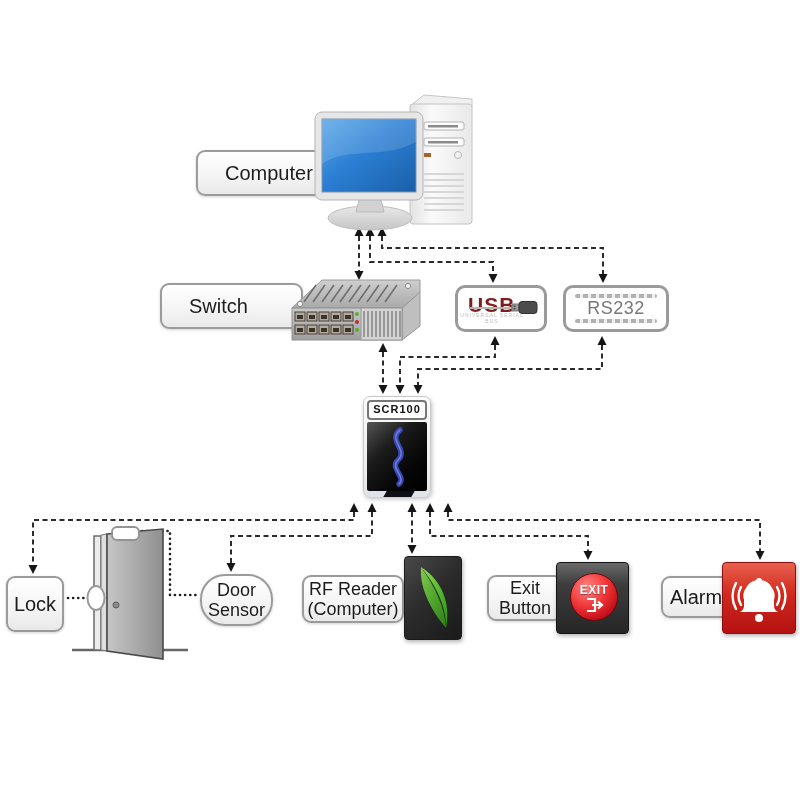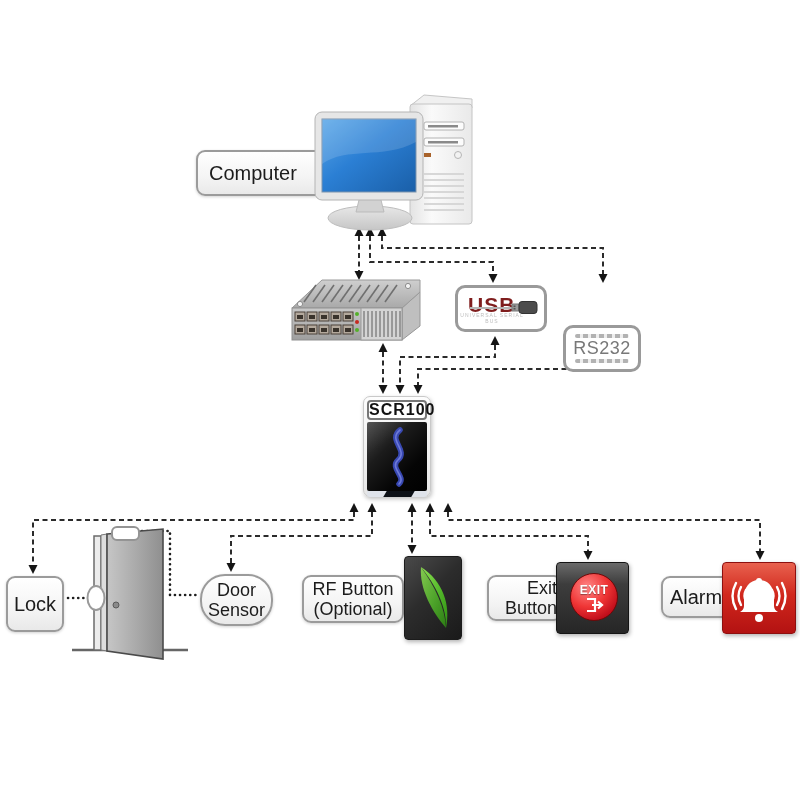--- a/index.html
+++ b/index.html
@@ -2,39 +2,39 @@
 <html><head>
 <meta charset="utf-8">
 <style>
   html,body{margin:0;padding:0;background:#fff;}
   #canvas{position:relative;width:800px;height:800px;background:#fff;overflow:hidden;
           font-family:"Liberation Sans",sans-serif;color:#1c1c1c;}
   
   .label-box{position:absolute;background:linear-gradient(180deg,#ffffff 0%,#f4f4f4 60%,#e9e9e9 100%);
              border:2px solid #9b9b9b;border-radius:9px;box-shadow:0 1px 3px rgba(0,0,0,.18);
              display:flex;align-items:center;z-index:2;box-sizing:border-box;}
-  .label-left{justify-content:flex-start;padding-left:11px;font-size:20px;}
+  .label-left{justify-content:flex-start;padding-left:27px;font-size:20px;}
   .label-center{justify-content:center;text-align:center;font-size:18px;line-height:1.12;padding:2px 4px;}
   .device{position:absolute;z-index:3;border-radius:4px;box-shadow:1px 2px 4px rgba(0,0,0,.3);box-sizing:border-box;}
   svg{display:block;}
   .illu{position:absolute;z-index:3;}
   #overlay{position:absolute;left:0;top:0;z-index:1;}
   
   .proto-box{position:absolute;background:#fff;border:3px solid #9a9a9a;border-radius:10px;z-index:2;box-sizing:border-box;}
   .usb-word{position:absolute;left:10px;top:5px;font-size:21px;font-weight:bold;color:#7f1d1d;letter-spacing:1px;}
   .usb-line{position:absolute;left:12px;top:19px;height:2px;background:#b5b5b5;}
   .usb-sub{position:absolute;left:0;right:18px;bottom:5px;text-align:center;font-size:5px;color:#bdbdbd;letter-spacing:1px;}
   .rs-bar{height:5px;margin:0 9px;border-radius:2px;
           background:repeating-linear-gradient(90deg,#b2b2b2 0 5px,#eeeeee 5px 8px);}
   .rs-text{text-align:center;font-size:18px;color:#787878;letter-spacing:.5px;}
   
   #scr100{position:absolute;z-index:3;background:linear-gradient(180deg,#fdfdfd,#e6e6e6);
           border:1px solid #c9c9c9;border-radius:7px;box-shadow:1px 2px 4px rgba(0,0,0,.25);box-sizing:border-box;}
   #scr100 .scr-label{margin:3px 3px 0;height:16px;background:#fff;border:2px solid #777;border-radius:4px;
-          font-size:16px;font-weight:bold;letter-spacing:1px;text-align:center;line-height:15px;color:#111;}
+          font-size:11px;font-weight:bold;letter-spacing:1px;text-align:center;line-height:15px;color:#111;}
   #scr100 .scr-body{position:relative;margin:2px 3px 0;height:69px;border-radius:2px;overflow:hidden;
           background:linear-gradient(135deg,#474747 0%,#1c1c1c 35%,#050505 70%,#000 100%);}
   #scr100 .scr-sheen{position:absolute;left:-20px;top:-30px;width:70px;height:80px;
           background:linear-gradient(135deg,rgba(255,255,255,.18),rgba(255,255,255,0) 60%);transform:rotate(8deg);}
   #scr100 .scr-strip{position:relative;margin:0 3px;height:6px;background:#dfe3ea;overflow:hidden;border-radius:0 0 3px 3px;}
   #scr100 .scr-strip div{position:absolute;left:30%;top:0;width:46%;height:100%;background:#0d1117;transform:skewX(-30deg);}
   
   .exit-circle{position:absolute;left:13px;top:10px;width:46px;height:46px;border-radius:50%;
           background:radial-gradient(circle at 35% 28%,#ff8585 0%,#ef3535 45%,#c3101c 75%,#9c0a12 100%);
           border:1px solid #6f0808;}
@@ -140,20 +140,23 @@
 
     <g>
       <ellipse cx="58" cy="128" rx="42" ry="12" fill="url(#baseG)" stroke="#bdbdbd"></ellipse>
       <path d="M48 106 L68 106 L72 122 L44 122 Z" fill="#d2d2d2" stroke="#bbb"></path>
       <rect x="3" y="22" width="108" height="88" rx="7" fill="#e6e6e6" stroke="#b4b4b4"></rect>
       <rect x="10" y="29" width="94" height="73" fill="url(#screenG)" stroke="#7d94ad"></rect>
       <path d="M10 29 L104 29 L104 52 C 70 70, 35 56, 10 74 Z" fill="#ffffff" opacity="0.14"></path>
     </g>
   </svg>
 
+  <div class="label-box label-left" style="left:160px;top:283px;width:143px;height:46px;">
+    <span>Switch</span>
+  </div>
 
   <svg class="illu" style="left:290px;top:274px;" width="132" height="70" viewBox="0 0 132 70">
     <defs>
       <linearGradient id="swTop" x1="0" y1="0" x2="0" y2="1">
         <stop offset="0" stop-color="#cfcfcf"></stop>
           <stop offset="1" stop-color="#a9a9a9"></stop>
       </linearGradient>
       <linearGradient id="swFront" x1="0" y1="0" x2="0" y2="1">
         <stop offset="0" stop-color="#c9c9c9"></stop>
           <stop offset="1" stop-color="#9e9e9e"></stop>
@@ -227,21 +230,21 @@
     <div class="usb-line" style="width:44px;"></div>
     <svg style="position:absolute;right:5px;top:11px;" width="28" height="17" viewBox="0 0 28 17">
       <rect x="1" y="5" width="7" height="7" fill="#9a9a9a" stroke="#777"></rect>
       <rect x="2.5" y="6.5" width="2" height="1.6" fill="#555"></rect>
       <rect x="2.5" y="9" width="2" height="1.6" fill="#555"></rect>
       <rect x="8" y="2.5" width="18" height="12" rx="3" fill="#4c4c4c" stroke="#333"></rect>
     </svg>
     <div class="usb-sub">UNIVERSAL SERIAL BUS</div>
   </div>
 
-  <div class="proto-box" style="left:563px;top:285px;width:78px;height:47px;display:flex;flex-direction:column;justify-content:flex-start;padding:6px 0;margin-top:40px;">
+  <div class="proto-box" style="left:563px;top:285px;width:106px;height:47px;display:flex;flex-direction:column;justify-content:flex-start;padding:6px 0;">
     <div class="rs-bar"></div>
     <div class="rs-text">RS232</div>
     <div class="rs-bar"></div>
   </div>
 
   <div id="scr100" style="left:363px;top:396px;width:68px;height:101px;">
     <div class="scr-label">SCR100</div>
     <div class="scr-body">
       <div class="scr-sheen"></div>
       <svg width="62" height="69" viewBox="0 0 62 69">
@@ -273,38 +276,38 @@
     <rect x="47" y="7" width="27" height="13" rx="5" fill="#fff" stroke="#949494" stroke-width="2"></rect>
     <ellipse cx="31" cy="78" rx="8.5" ry="12" fill="#fff" stroke="#9a9a9a" stroke-width="2"></ellipse>
     <circle cx="51" cy="85" r="3" fill="#8a8a8a" stroke="#5a5a5a"></circle>
   </svg>
 
   <div class="label-box label-center" style="left:200px;top:574px;width:73px;height:52px;border-radius:25px;">
     <span>Door Sensor</span>
   </div>
 
   <div class="label-box label-center" style="left:302px;top:575px;width:102px;height:48px;">
-    <span>RF Button (Optional)</span>
+    <span>RF Reader (Computer)</span>
   </div>
   <div class="device" style="left:404px;top:556px;width:58px;height:84px;border:1px solid #1c1c1c;
         background:linear-gradient(135deg,#4a4a4a 0%,#2c2c2c 45%,#1a1a1a 100%);">
     <svg width="58" height="84" viewBox="0 0 58 84">
       <defs>
         <linearGradient id="leafG" x1="0" y1="0" x2="1" y2="1">
           <stop offset="0" stop-color="#90e253"></stop>
             <stop offset=".55" stop-color="#53b82a"></stop>
             <stop offset="1" stop-color="#2f8f12"></stop>
         </linearGradient>
       </defs>
       <path d="M16 10 C 38 24, 46 48, 41 71 C 42 50, 30 27, 16 10 Z" fill="url(#leafG)"></path>
       <path d="M16 10 C 30 30, 40 50, 41 71 C 28 56, 14 32, 16 10 Z" fill="url(#leafG)" opacity="0.85"></path>
     </svg>
   </div>
 
-  <div class="label-box label-center" style="left:487px;top:575px;width:76px;height:46px;text-align:right;">
+  <div class="label-box label-center" style="left:487px;top:575px;width:76px;height:46px;">
     <span>Exit Button</span>
   </div>
   <div class="device" style="left:556px;top:562px;width:73px;height:72px;border:1px solid #141414;
         background:linear-gradient(180deg,#6a6a6a 0%,#3d3d3d 30%,#262626 100%);">
     <div class="exit-circle">
       <div class="exit-word">EXIT</div>
       <svg style="position:absolute;left:13px;top:23px;" width="22" height="16" viewBox="0 0 22 16">
         <path d="M3 2 h8 v12 h-8" stroke="#fff" fill="none" stroke-width="2.2"></path>
         <path d="M8 8 h10 M14 4.5 L18 8 L14 11.5" stroke="#fff" fill="none" stroke-width="2.2"></path>
       </svg>

